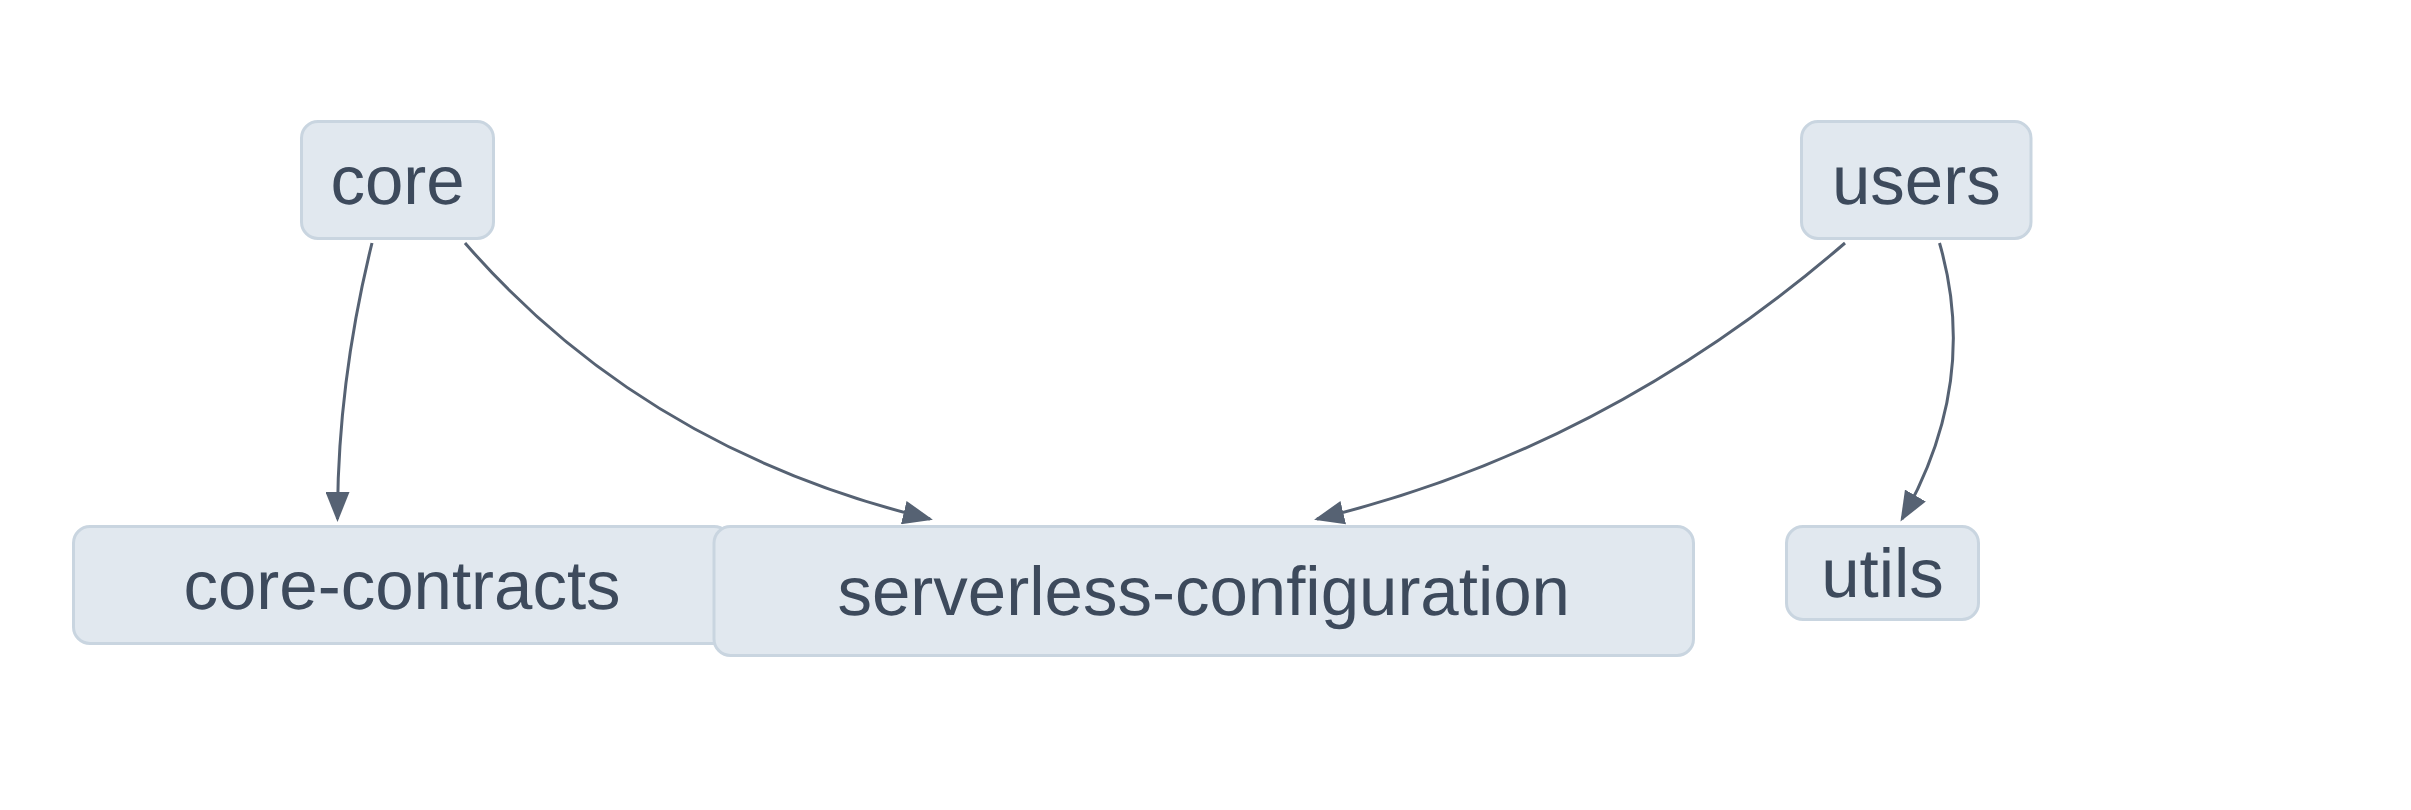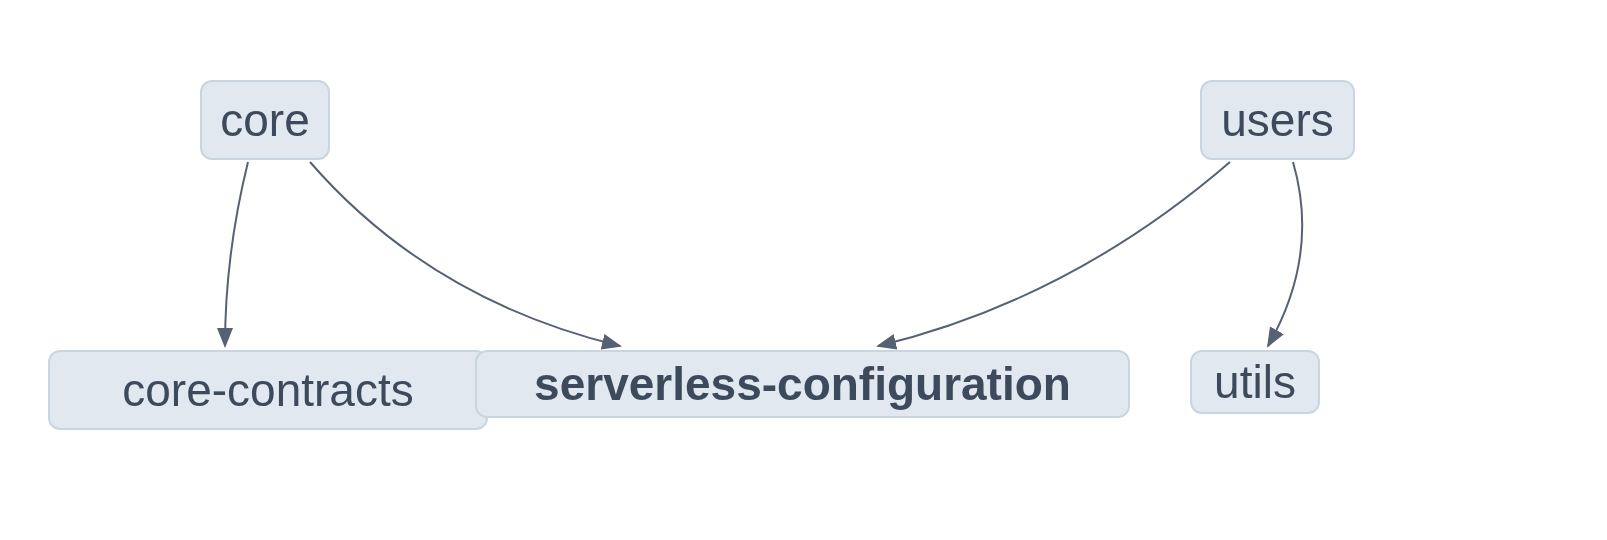--- a/index.html
+++ b/index.html
@@ -56,19 +56,19 @@
 </div>
 
 <div class="node" style="left:1200px; top:80px; width:155px; height:80px;">
   <span>users</span>
 </div>
 
 <div class="node" style="left:48px; top:350px; width:440px; height:80px;">
   <span>core-contracts</span>
 </div>
 
-<div class="node" style="left:475px; top:350px; width:655px; height:68px;font-weight:bold;">
+<div class="node" style="left:475px; top:350px; width:655px; height:88px;">
   <span>serverless-configuration</span>
 </div>
 
 <div class="node" style="left:1190px; top:350px; width:130px; height:64px;">
   <span>utils</span>
 </div>
 
 </body></html>

